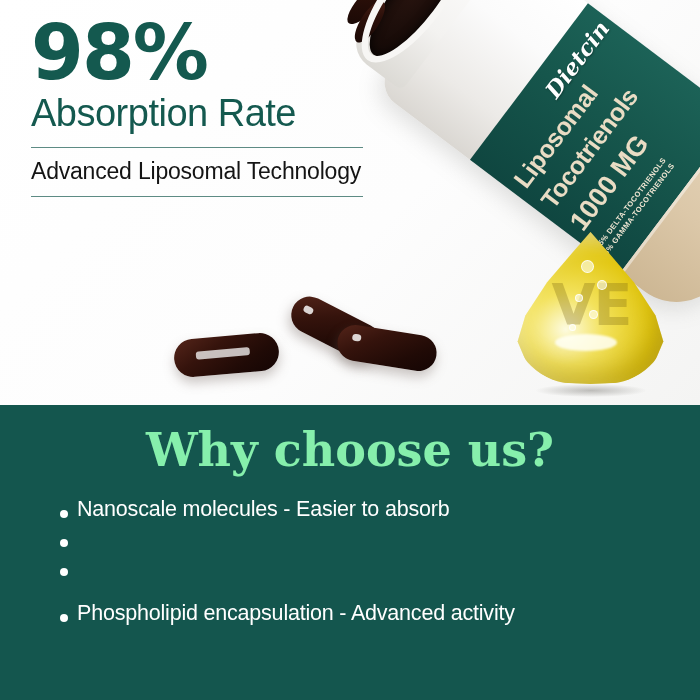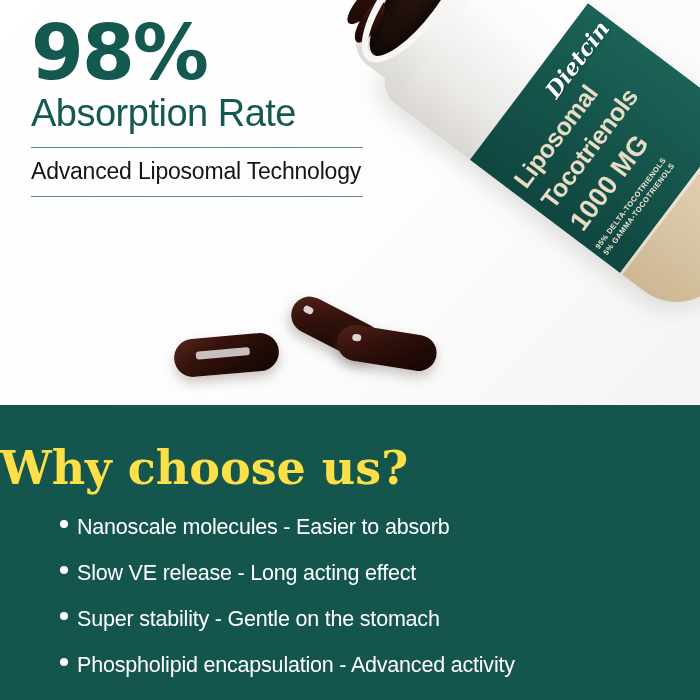--- a/index.html
+++ b/index.html
@@ -157,27 +157,27 @@
     background:radial-gradient(ellipse,rgba(110,108,102,0.42) 0%,rgba(110,108,102,0) 72%);
     border-radius:50%;
   }
 
   
   .green-panel{
     position:absolute;left:0;top:405px;width:700px;height:295px;
     background:#14564E;
   }
   .why{
-    margin-top:36px;
+    text-align:center;margin-top:18px;
     font-family:"DejaVu Serif", serif;
-    font-size:46px;font-weight:bold;color:#fde047;letter-spacing:0px;
+    font-size:46px;font-weight:bold;color:#86efac;letter-spacing:0px;
   }
   .bullets{margin-top:20px;padding:0 0 0 60px;list-style:none;}
   .bullets li{
-    display:flex;align-items:center;
+    display:flex;align-items:flex-end;
     color:#ffffff;font-size:21.5px;margin-bottom:21px;letter-spacing:-0.2px;
   }
   .dot{
     width:8px;height:8px;border-radius:50%;background:#ffffff;
     flex:0 0 8px;margin-right:9px;position:relative;top:-4px;
   }
 </style>
 </head>
 <body>
 
@@ -223,37 +223,46 @@
     <div class="capsule cap-a">
         <span class="gloss"></span>
       </div>
     <div class="capsule cap-b">
         <span class="gloss"></span>
       </div>
     <div class="capsule cap-c">
         <span class="gloss"></span>
       </div>
 
+    <div class="drop-wrap">
+      <div class="drop"></div>
+      <div class="drop-ve">VE</div>
+      <div class="drop-hl"></div>
+      <div class="bub b1"></div>
+      <div class="bub b2"></div>
+      <div class="bub b3"></div>
+      <div class="bub b4"></div>
+      <div class="bub b5"></div>
+      <div class="drop-shadow"></div>
+    </div>
 
   </div>
 
   <div class="green-panel">
     <div class="why">Why choose us?</div>
     <ul class="bullets">
       <li>
         <span class="dot"></span>
         <span>Nanoscale molecules - Easier to absorb</span>
       </li>
       <li>
         <span class="dot"></span>
-        <span>Slow VE release - Long acting effect</span>
-      </li>
-      <li>
-        <span class="dot"></span>
-        <span>Super stability - Gentle on the stomach</span>
+      </li>
+      <li>
+        <span class="dot"></span>
       </li>
       <li>
         <span class="dot"></span>
         <span>Phospholipid encapsulation - Advanced activity</span>
       </li>
     </ul>
   </div>
 
 </div>
 

